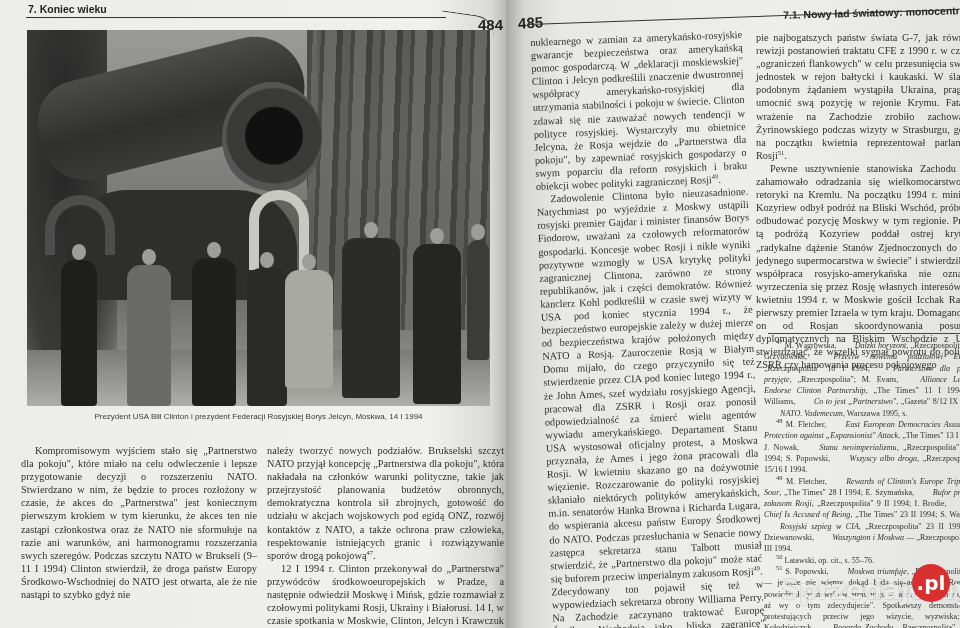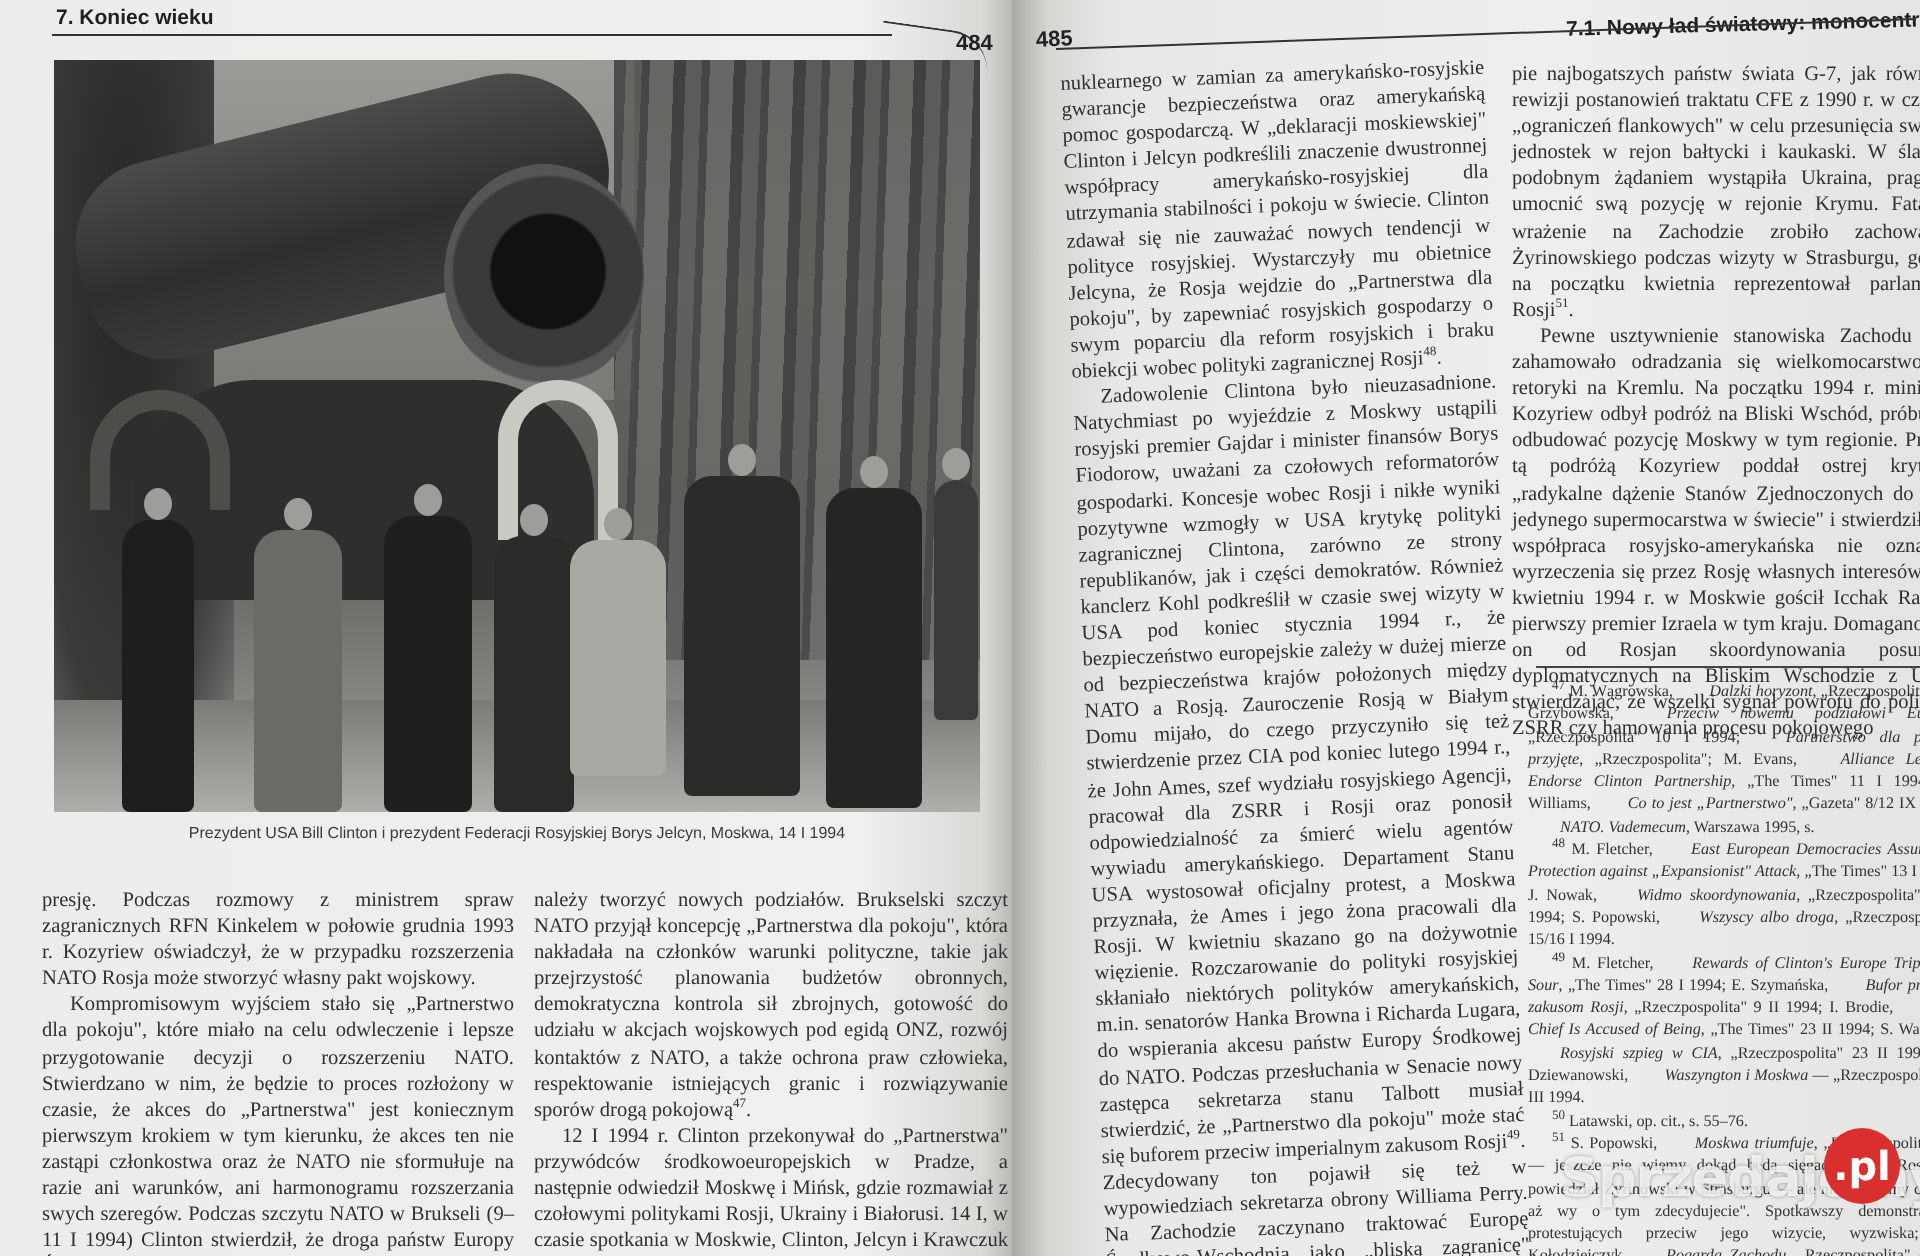--- a/index.html
+++ b/index.html
@@ -14,21 +14,21 @@
 
   .running-head { position: absolute; font-family: "Liberation Sans", sans-serif; font-weight: bold; font-size: 10.5px; color: #1f1f1f; }
   .rh-left { left: 28px; top: 3px; }
   .rh-right { right: -40px; top: 6px; transform: rotate(-1.5deg); white-space: nowrap; }
 
   .head-rule { position: absolute; height: 0; border-top: 1.6px solid #333; }
   .rule-left { left: 26px; top: 17px; width: 420px; }
   .rule-left-curve { position: absolute; left: 440px; top: 14px; width: 55px; height: 20px; border-top: 1.6px solid #333; border-radius: 0 60px 0 0; transform: rotate(8deg); }
   .rule-right { left: 22px; top: 24px; width: 430px; transform: rotate(-2deg); transform-origin: left; }
 
-  .page-number { position: absolute; font-family: "Liberation Sans", sans-serif; font-weight: bold; font-size: 11px; color: #222; }
+  .page-number { position: absolute; font-family: "Liberation Sans", sans-serif; font-weight: bold; font-size: 15px; color: #222; }
   .pn-left { left: 478px; top: 16px; }
   .pn-right { left: 12px; top: 14px; transform: rotate(-3deg); }
 
   
   .photo { position: absolute; left: 27px; top: 30px; width: 463px; height: 376px; overflow: hidden;
            background: linear-gradient(180deg, #4a4a48 0%, #6e6e6b 30%, #5a5a57 60%, #8a8a86 88%, #b4b4b0 100%); }
   .photo .tree-l { position: absolute; left: 0; top: 0; width: 90px; height: 376px; background: radial-gradient(ellipse at 40% 30%, #262626 0%, #3a3a39 60%, transparent 100%); }
   .photo .wall { position: absolute; left: 80px; top: 0; width: 210px; height: 170px; background: linear-gradient(180deg, #9a9a96, #7a7a76); }
   .photo .trees-r { position: absolute; left: 280px; top: 0; width: 183px; height: 300px; background: repeating-linear-gradient(92deg, #3e3e3c 0 6px, #5d5d5a 6px 14px, #444442 14px 18px, #6b6b68 18px 30px); opacity: .85; }
   .photo .barrel { position: absolute; left: 14px; top: 60px; width: 270px; height: 100px; border-radius: 50px 60px 60px 50px; background: linear-gradient(180deg, #4b4b49 0%, #2f2f2e 60%, #3a3a38 100%); transform: rotate(-14deg); transform-origin: left center; }
@@ -113,21 +113,20 @@
       <div class="person p7">
           <div class="head"></div>
         </div>
       <div class="person p8">
           <div class="head"></div>
         </div>
     </div>
     <div class="caption">Prezydent USA Bill Clinton i prezydent Federacji Rosyjskiej Borys Jelcyn, Moskwa, 14 I 1994</div>
 
     <div class="col col-l1">
-      <p>presję. Podczas rozmowy z ministrem spraw zagranicznych RFN Kinkelem w połowie grudnia 1993 r. Kozyriew oświadczył, że w przypadku rozszerzenia NATO Rosja może stworzyć własny pakt wojskowy.</p>
       <p class="ind">Kompromisowym wyjściem stało się „Partnerstwo dla pokoju", które miało na celu odwleczenie i lepsze przygotowanie decyzji o rozszerzeniu NATO. Stwierdzano w nim, że będzie to proces rozłożony w czasie, że akces do „Partnerstwa" jest koniecznym pierwszym krokiem w tym kierunku, że akces ten nie zastąpi członkostwa oraz że NATO nie sformułuje na razie ani warunków, ani harmonogramu rozszerzania swych szeregów. Podczas szczytu NATO w Brukseli (9–11 I 1994) Clinton stwierdził, że droga państw Europy Środkowo-Wschodniej do NATO jest otwarta, ale że nie nastąpi to szybko gdyż nie</p>
     </div>
 
     <div class="col col-l2">
       <p><span>należy tworzyć nowych podziałów. Brukselski szczyt NATO przyjął koncepcję „Partnerstwa dla pokoju", która nakładała na członków warunki polityczne, takie jak przejrzystość planowania budżetów obronnych, demokratyczna kontrola sił zbrojnych, gotowość do udziału w akcjach wojskowych pod egidą ONZ, rozwój kontaktów z NATO, a także ochrona praw człowieka, respektowanie istniejących granic i rozwiązywanie sporów drogą pokojową</span><sup>47</sup>.</p>
       <p class="ind">12 I 1994 r. Clinton przekonywał do „Partnerstwa" przywódców środkowoeuropejskich w Pradze, a następnie odwiedził Moskwę i Mińsk, gdzie rozmawiał z czołowymi politykami Rosji, Ukrainy i Białorusi. 14 I, w czasie spotkania w Moskwie, Clinton, Jelcyn i Krawczuk podpisali porozumienie o przekazaniu Rosji przez Ukrainę jej arsenału</p>
     </div>
   </div>
 
   <div class="page page-right">
@@ -142,21 +141,21 @@
     </div>
 
     <div class="col col-r2">
       <p><span>pie najbogatszych państw świata G-7, jak również rewizji postanowień traktatu CFE z 1990 r. w części „ograniczeń flankowych" w celu przesunięcia swych jednostek w rejon bałtycki i kaukaski. W ślad z podobnym żądaniem wystąpiła Ukraina, pragnąc umocnić swą pozycję w rejonie Krymu. Fatalne wrażenie na Zachodzie zrobiło zachowanie Żyrinowskiego podczas wizyty w Strasburgu, gdzie na początku kwietnia reprezentował parlament Rosji</span><sup>51</sup>.</p>
       <p class="ind">Pewne usztywnienie stanowiska Zachodu nie zahamowało odradzania się wielkomocarstwowej retoryki na Kremlu. Na początku 1994 r. minister Kozyriew odbył podróż na Bliski Wschód, próbując odbudować pozycję Moskwy w tym regionie. Przed tą podróżą Kozyriew poddał ostrej krytyce „radykalne dążenie Stanów Zjednoczonych do roli jedynego supermocarstwa w świecie" i stwierdził, że współpraca rosyjsko-amerykańska nie oznacza wyrzeczenia się przez Rosję własnych interesów. W kwietniu 1994 r. w Moskwie gościł Icchak Rabin, pierwszy premier Izraela w tym kraju. Domagano się on od Rosjan skoordynowania posunięć dyplomatycznych na Bliskim Wschodzie z USA stwierdzając, że wszelki sygnał powrotu do polityki ZSRR czy hamowania procesu pokojowego</p>
     </div>
 
     <div class="fn-rule"></div>
     <div class="footnotes" id="footnotes">
         <p><sup>47</sup><span> M. Wągrowska, <i>Dalzki horyzont</i>, „Rzeczpospolita"; K. Grzybowska, <i>Przeciw nowemu podziałowi Europy</i>, „Rzeczpospolita" 10 I 1994; <i>Partnerstwo dla pokoju przyjęte</i>, „Rzeczpospolita"; M. Evans, <i>Alliance Leaders Endorse Clinton Partnership</i>, „The Times" 11 I 1994; N. Williams, <i>Co to jest „Partnerstwo"</i>, „Gazeta" 8/12 IX 1994; <i>NATO. Vademecum</i>, Warszawa 1995, s.</span></p>
-        <p><sup>48</sup><span> M. Fletcher, <i>East European Democracies Assured of Protection against „Expansionist" Attack</i>, „The Times" 13 I 1994; J. Nowak, <i>Widmo skoordynowania</i>, „Rzeczpospolita" 13 I 1994; S. Popowski, <i>Wszyscy albo droga</i>, „Rzeczpospolita" 15/16 I 1994.</span></p>
+        <p><sup>48</sup><span> M. Fletcher, <i>East European Democracies Assured of Protection against „Expansionist" Attack</i>, „The Times" 13 I 1994; J. Nowak, <i>Stanu neoimperializmu</i>, „Rzeczpospolita" 13 I 1994; S. Popowski, <i>Wszyscy albo droga</i>, „Rzeczpospolita" 15/16 I 1994.</span></p>
         <p><sup>49</sup><span> M. Fletcher, <i>Rewards of Clinton's Europe Trip Turn Sour</i>, „The Times" 28 I 1994; E. Szymańska, <i>Bufor przeciw zakusom Rosji</i>, „Rzeczpospolita" 9 II 1994; I. Brodie, <i>CIA Chief Is Accused of Being</i>, „The Times" 23 II 1994; S. Walczak, <i>Rosyjski szpieg w CIA</i>, „Rzeczpospolita" 23 II 1994; K. Dziewanowski, <i>Waszyngton i Moskwa</i> — „Rzeczpospolita" 3 III 1994.</span></p>
         <p><sup>50</sup><span> Latawski, op. cit., s. 55–76.</span></p>
         <p><sup>51</sup><span> S. Popowski, <i>Moskwa triumfuje</i>, „Rzeczpospolita" 22 — jeszcze nie wiemy dokąd będą sięgać granice Rosji — powiedział Żyrinowski w Strasburgu — ale nie będziemy czekać aż wy o tym zdecydujecie". Spotkawszy demonstrantów protestujących przeciw jego wizycie, wyzwiska; K. Kołodziejczyk, <i>Pogarda Zachodu</i>, „Rzeczpospolita" — po powrocie do Rosji Żyrinowski stwierdził, że naloty NATO</span></p>
       </div>
   </div>
 
   <div class="watermark">
     <span class="wm-text">Sprzedajemy</span>
     <span class="wm-badge">.pl</span>
   </div>

